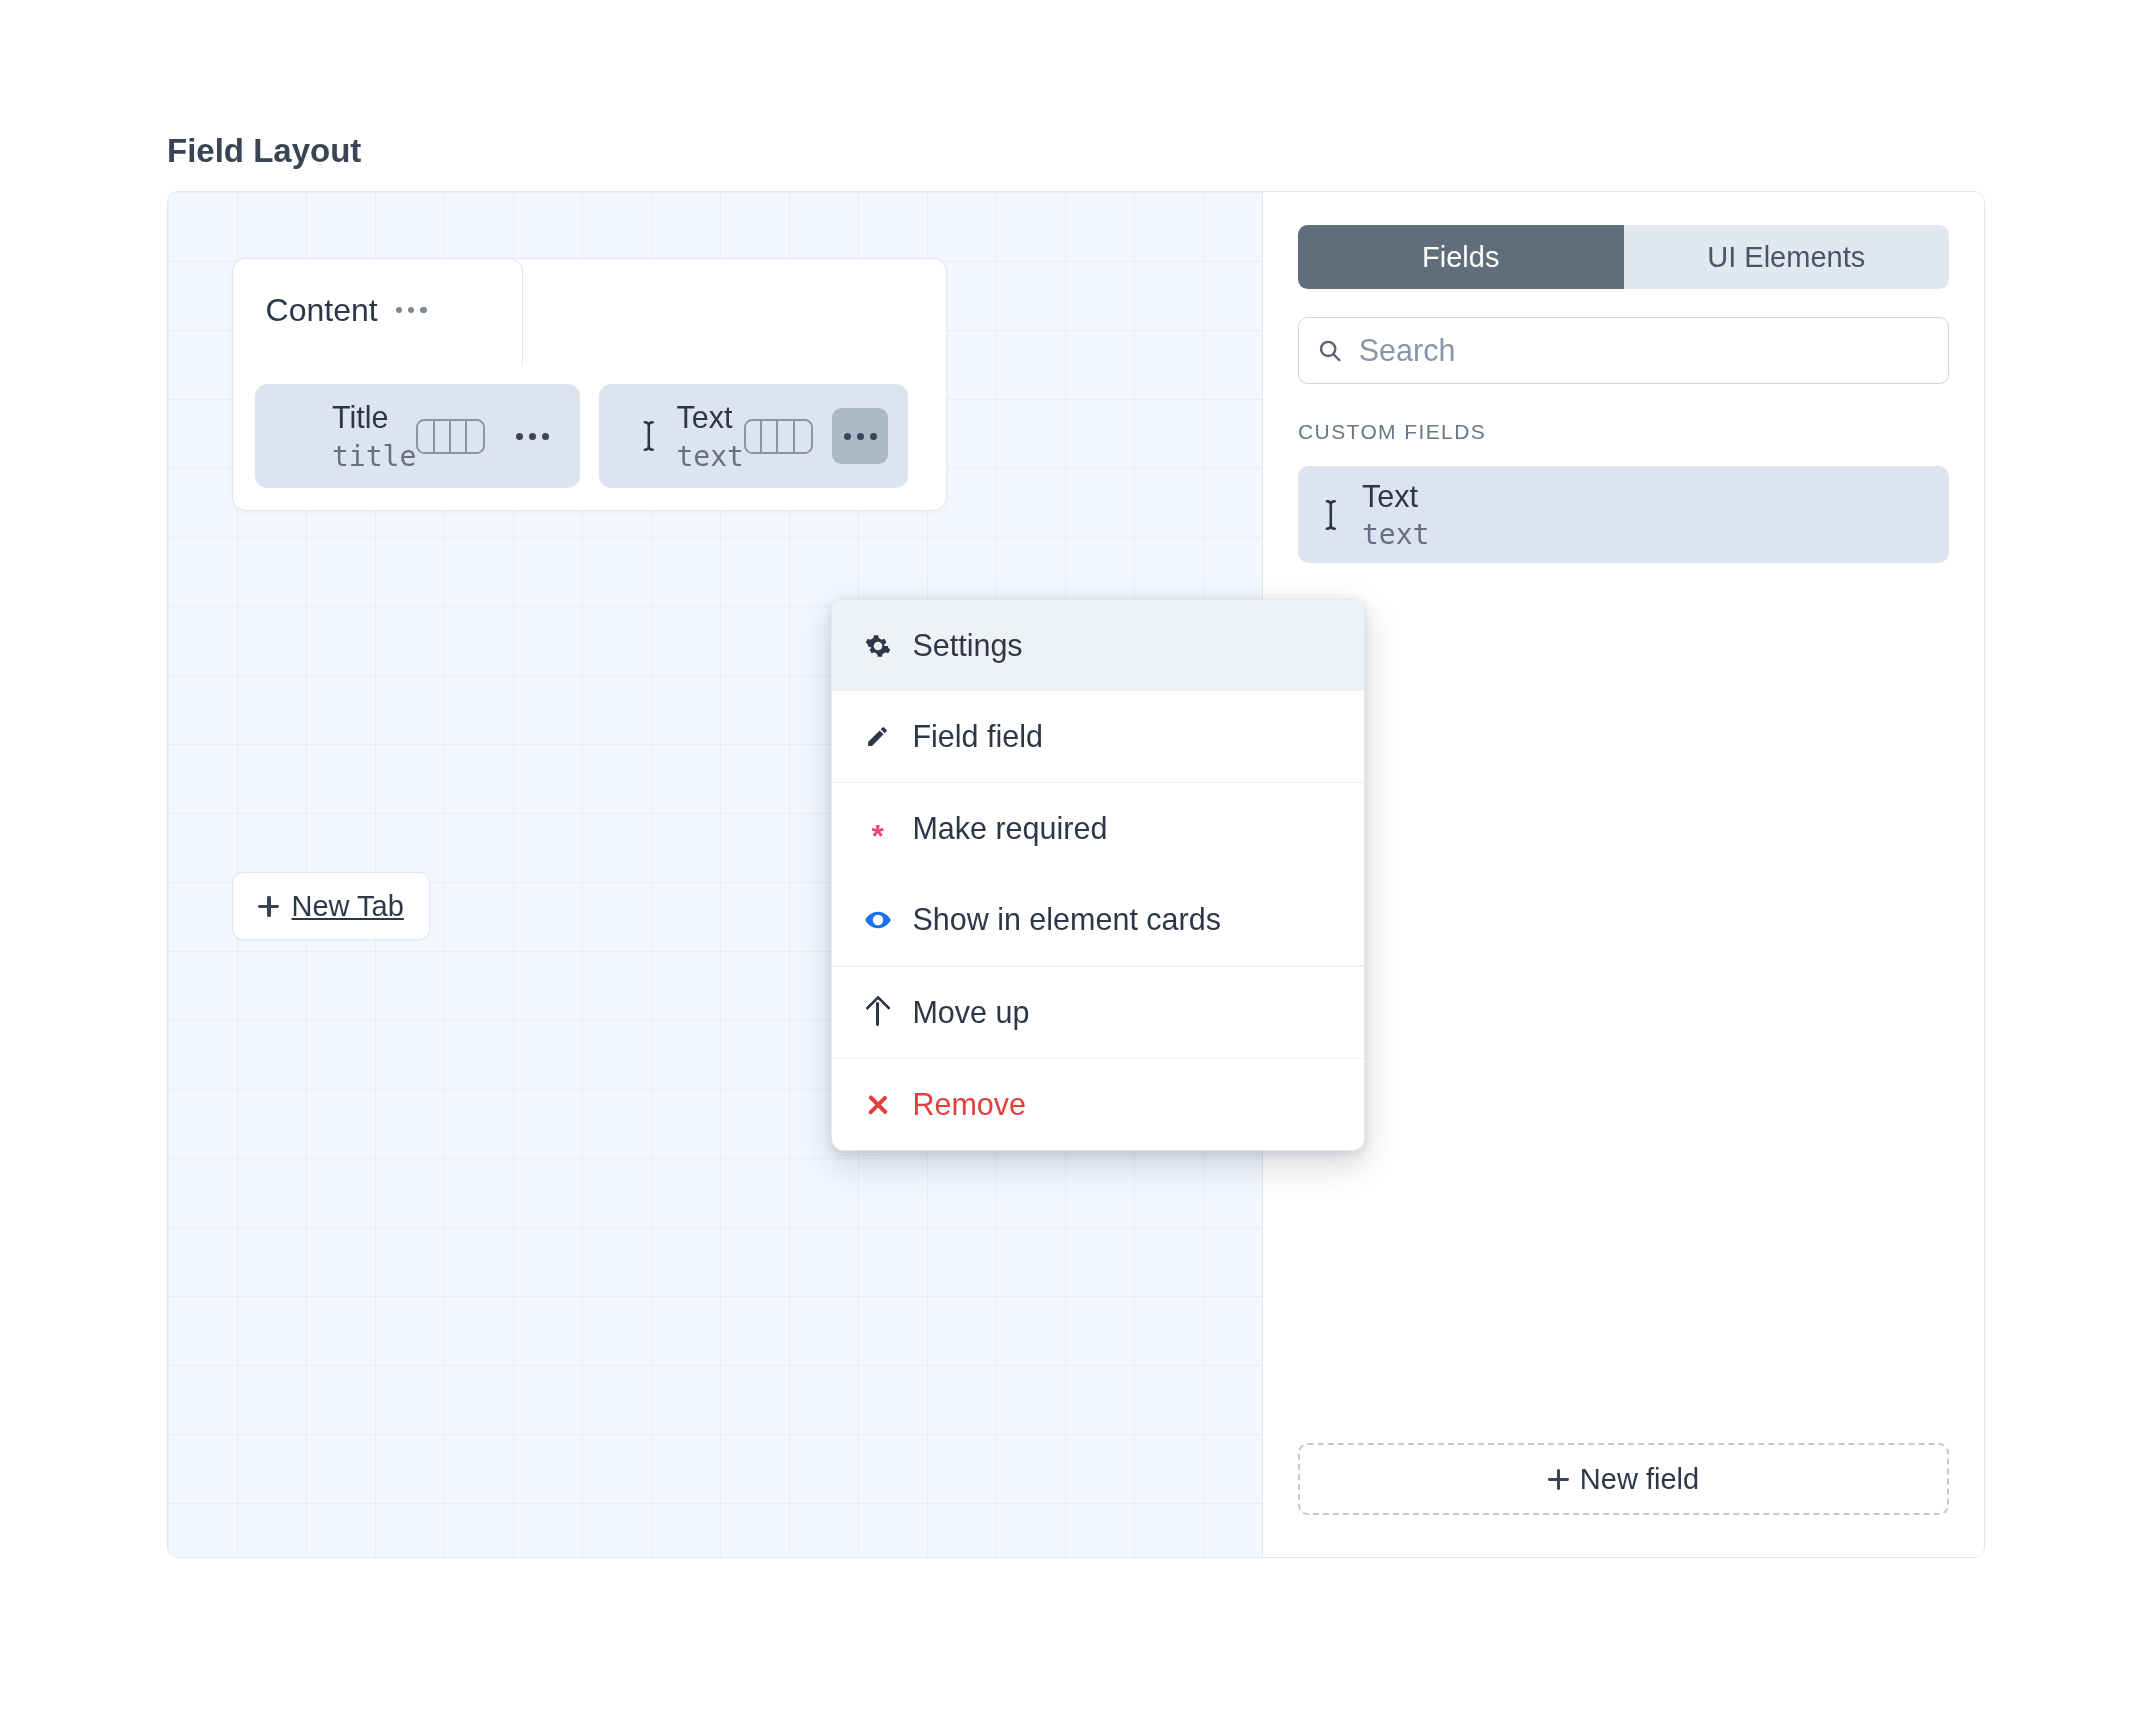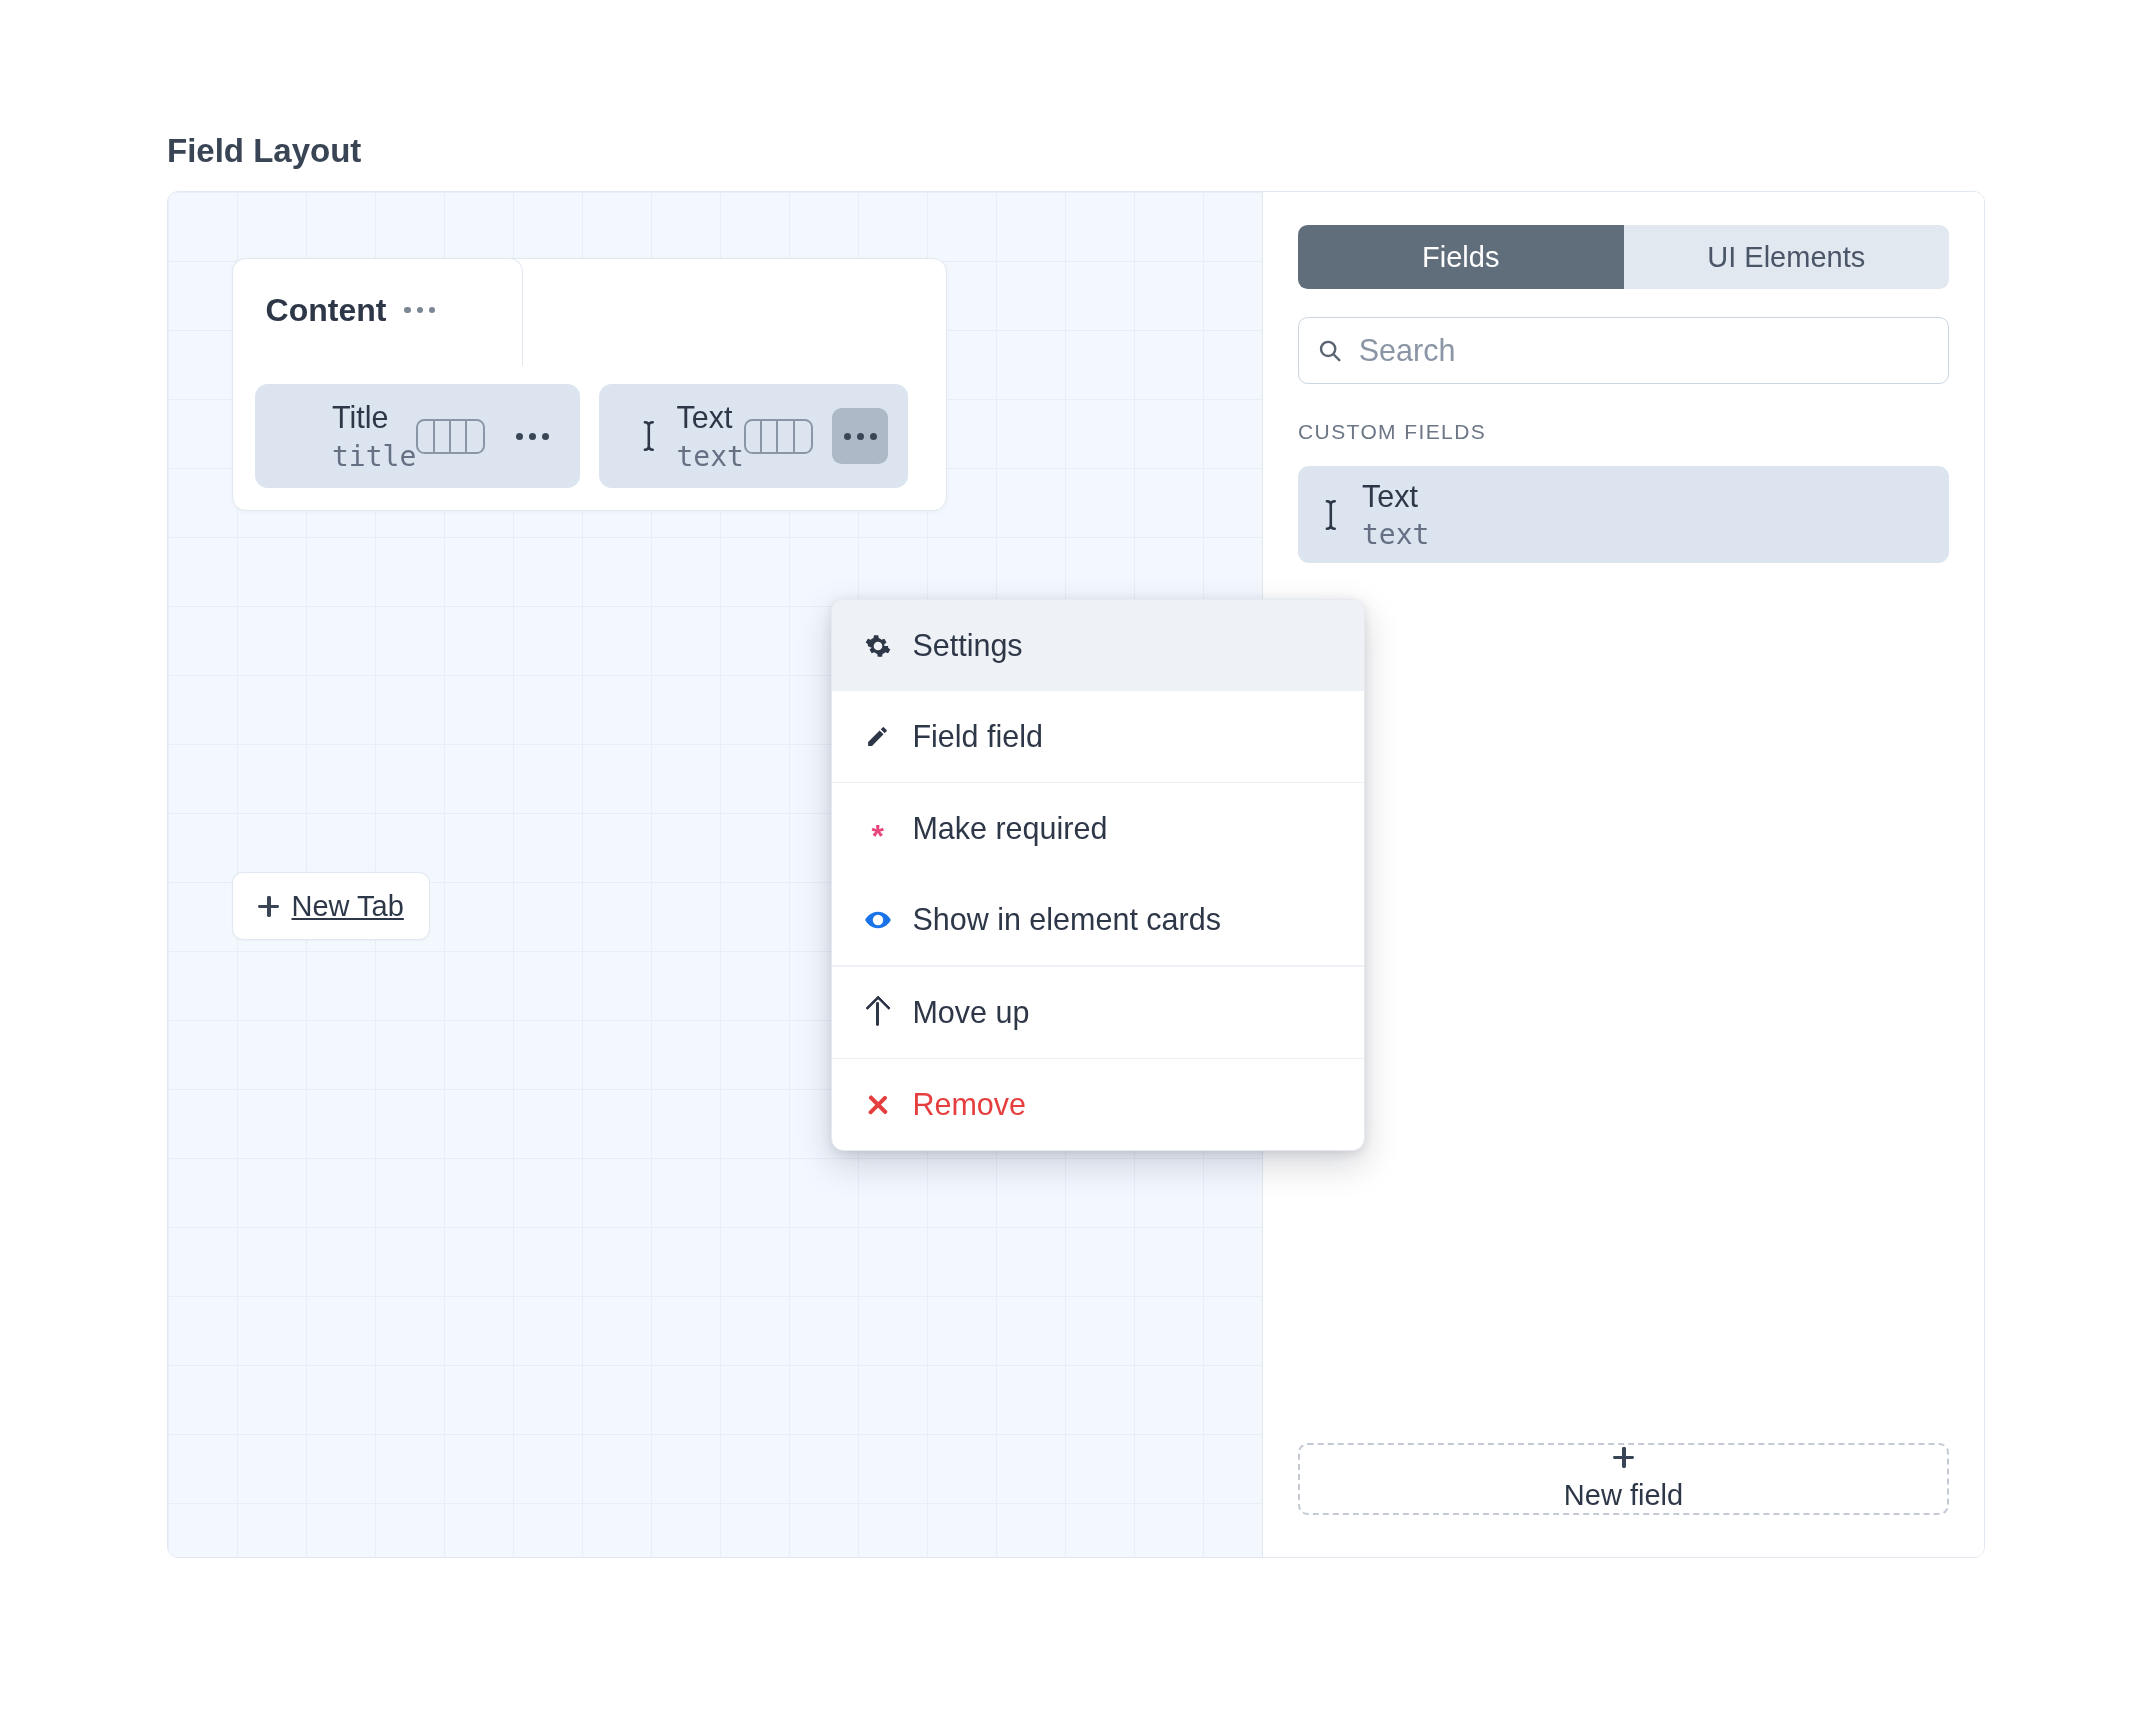--- a/index.html
+++ b/index.html
@@ -87,21 +87,21 @@
     height:2.8px;
     background:#fff;
   }
   .tab-hat-inner{
     display:flex; align-items:center; gap:18px;
     padding: 33px 33px 0 33px;
   }
   .tab-title {
     font-size: 32px;
     color: var(--ink);
-    font-weight: 700;
+    font-weight: 400;
   }
   .dots {
     display: inline-flex; gap: 6.2px;
     align-items: center;
   }
   .dots span {
     width: 6.2px; height: 6.2px; border-radius: 50%;
     background: #7b8794;
     display:inline-block;
   }
@@ -209,21 +209,21 @@
     padding: 0 21px;
     gap: 19.4px;
   }
   .new-field-btn{
     position:absolute;
     left:35px; right:35px; bottom:42px;
     height: 72px;
     border: 2.1px dashed #c3cad3;
     border-radius:9.7px;
     display:flex; align-items:center; justify-content:center; gap:11px;
-    font-size:29px; color:var(--ink);flex-direction:column;
+    font-size:29px; color:var(--ink);
   }
 
   
   .ctx-menu{
     position:absolute;
     top: 407px;   
     left: 663px;
     width: 534px;
     background:#fff;
     border-radius:12.5px;

